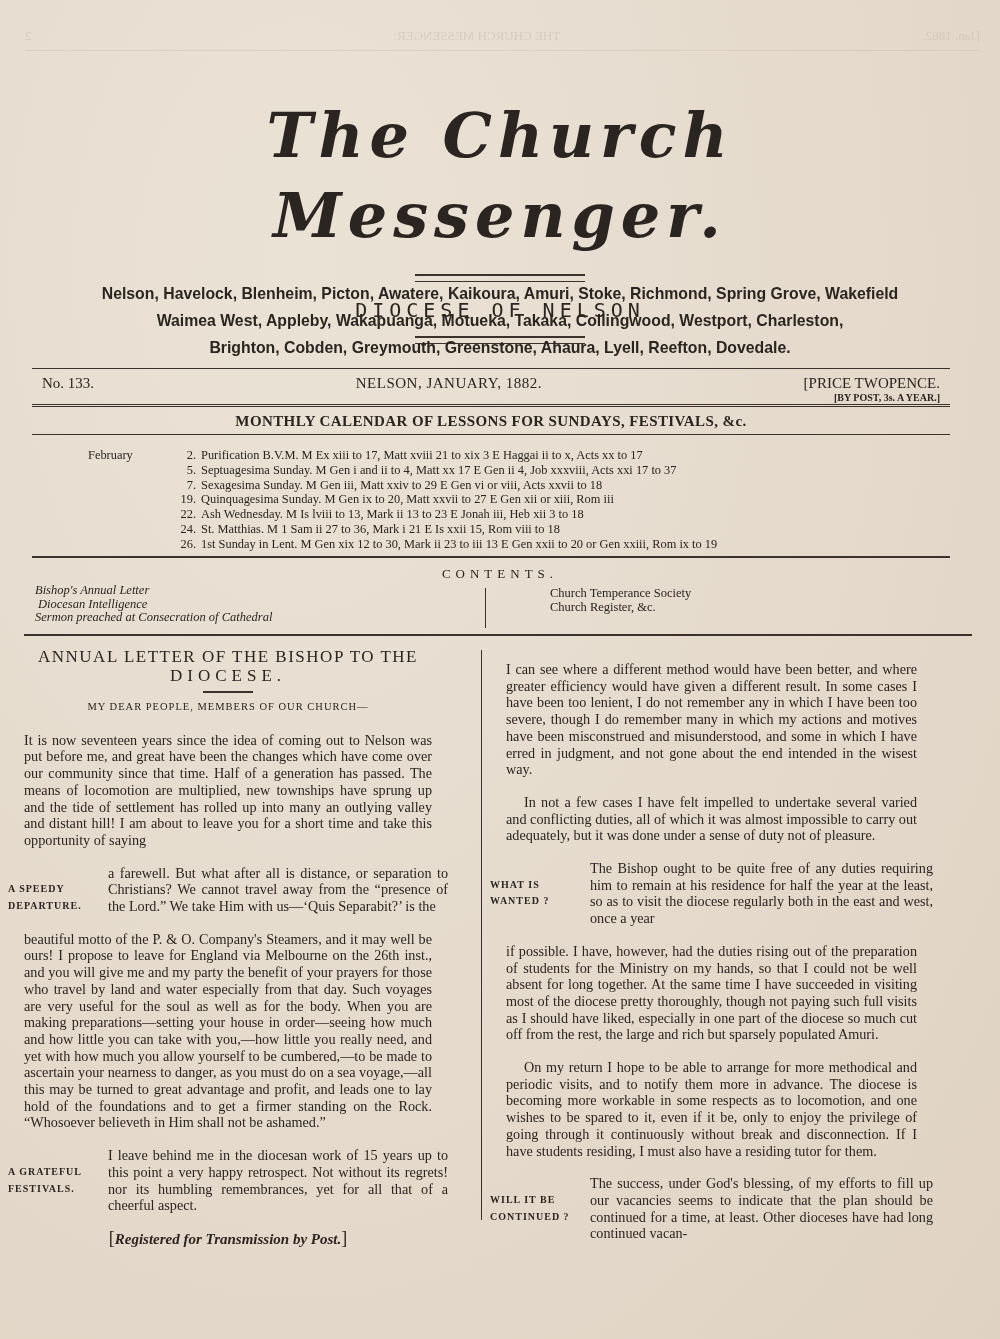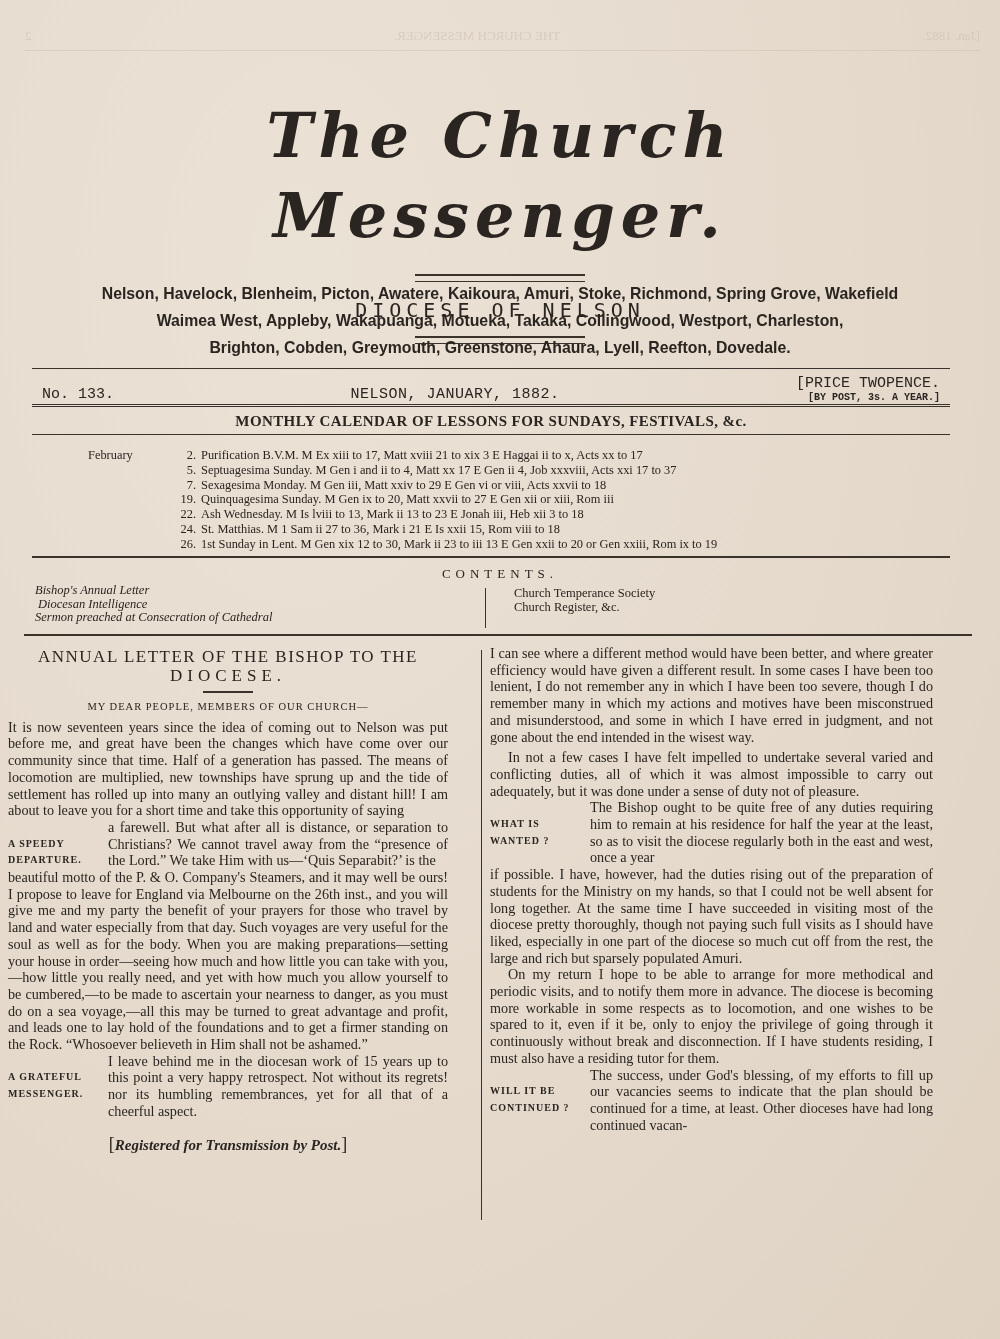--- a/index.html
+++ b/index.html
@@ -38,22 +38,22 @@
     position: absolute; top: 280px; left: 22px; width: 956px;
     text-align: center; font-family: "Liberation Sans", sans-serif;
     font-weight: bold; font-size: 17px; line-height: 27px;
     transform: scaleX(0.93); transform-origin: center;
   }
   .issue-bar {
     position: absolute; top: 368px; left: 32px; width: 918px;
     border-top: 1px solid #3a332c;
   }
   .issue-row {
-    display: flex; justify-content: space-between; align-items: flex-end;
-    padding: 6px 10px 0; font-size: 15px; font-family: Liberation Mono, monospace;
+    display: flex; justify-content: space-between; align-items: flex-start;
+    padding: 6px 10px 0; font-size: 15px; font-family: Liberation Serif, serif;
   }
   .issue-row .center { letter-spacing: 0.5px; }
   .price { text-align: right; }
   .price .sub { font-size: 10px; font-weight: bold; display: block; }
   .heavy-rule { margin-top: 1px; border-top: 3px double #3a332c; height: 0; }
   .cal-head {
     text-align: center; font-size: 15px; letter-spacing: 0.4px; padding: 6px 0 4px;
     border-bottom: 1px solid #3a332c;
     font-weight: bold;
   }
@@ -72,21 +72,21 @@
   .contents-head {
     position: absolute; top: 566px; left: 0; width: 1000px;
     text-align: center; font-size: 13px; letter-spacing: 5px;
   }
   .contents {
     position: absolute; top: 584px; left: 35px; width: 900px;
     display: flex; font-size: 12.5px; line-height: 13.5px;
   }
   .contents .col-l { width: 450px; font-style: italic; }
   .contents .divider { width: 1px; background: #3a332c; height: 40px; margin-right: 28px; margin-top: 4px; }
-  .contents .col-r { padding-top: 3px; }
+  .contents .col-r { padding-top: 3px; margin-left: 36px; }
   .main-rule {
     position: absolute; top: 634px; left: 24px; width: 948px;
     border-top: 2px solid #3a332c;
   }
   .col {
     position: absolute; top: 645px; width: 440px;
     font-size: 14.2px; line-height: 16.7px; text-align: justify;
   }
   .col.left { left: 8px; }
   .col.right { left: 490px; width: 443px; }
@@ -96,21 +96,21 @@
   }
   .art-title {
     text-align: center; font-size: 17px; letter-spacing: 1.5px; line-height: 19px;
     margin: 2px 0 6px;
   }
   .art-title .l2 { letter-spacing: 5px; }
   .short-rule { width: 50px; margin: 4px auto 6px; border-top: 2px solid #3a332c; }
   .salutation {
     text-align: center; font-size: 10.5px; letter-spacing: 1px; margin-bottom: 3px;
   }
-  p { margin: 0; }
+  p { margin: 16px; }
   .indent { text-indent: 18px; }
   .sidenote-block { display: flex; }
   .sidenote {
     width: 100px; flex: none; font-size: 10px; font-weight: bold;
     letter-spacing: 1px; line-height: 16.7px; padding-top: 16.7px;
   }
   .sidenote-text { flex: 1; }
   .reg {
     text-align: center; font-style: italic; font-weight: bold; font-size: 15px;
     margin-top: 16px;
@@ -159,21 +159,21 @@
     <span class="cal-text">Purification B.V.M.  M Ex xiii to 17, Matt xviii 21 to xix 3  E Haggai ii to x, Acts xx to 17</span>
   </div>
   <div class="cal-row">
     <span class="cal-month"></span>
     <span class="cal-num">5.</span>
     <span class="cal-text">Septuagesima Sunday.  M Gen i and ii to 4, Matt xx 17  E Gen ii 4, Job xxxviii, Acts xxi 17 to 37</span>
   </div>
   <div class="cal-row">
     <span class="cal-month"></span>
     <span class="cal-num">7.</span>
-    <span class="cal-text">Sexagesima Monday.  M Gen iii, Matt xxiv to 29  E Gen vi or viii, Acts xxvii to 18</span>
+    <span class="cal-text">Sexagesima Sunday.  M Gen iii, Matt xxiv to 29  E Gen vi or viii, Acts xxvii to 18</span>
   </div>
   <div class="cal-row">
     <span class="cal-month"></span>
     <span class="cal-num">19.</span>
     <span class="cal-text">Quinquagesima Sunday.  M Gen ix to 20, Matt xxvii to 27  E Gen xii or xiii, Rom iii</span>
   </div>
   <div class="cal-row">
     <span class="cal-month"></span>
     <span class="cal-num">22.</span>
     <span class="cal-text">Ash Wednesday.  M Is lviii to 13, Mark ii 13 to 23  E Jonah iii, Heb xii 3 to 18</span>
@@ -218,21 +218,21 @@
     <div class="sidenote">
       <div>A SPEEDY</div>
       <div>DEPARTURE.</div>
     </div>
     <div class="sidenote-text">a farewell. But what after all is distance, or separation to Christians? We cannot travel away from the “presence of the Lord.” We take Him with us—‘Quis Separabit?’ is the</div>
   </div>
   <p>beautiful motto of the P. &amp; O. Company's Steamers, and it may well be ours! I propose to leave for England via Melbourne on the 26th inst., and you will give me and my party the benefit of your prayers for those who travel by land and water especially from that day. Such voyages are very useful for the soul as well as for the body. When you are making preparations—setting your house in order—seeing how much and how little you can take with you,—how little you really need, and yet with how much you allow yourself to be cumbered,—to be made to ascertain your nearness to danger, as you must do on a sea voyage,—all this may be turned to great advantage and profit, and leads one to lay hold of the foundations and to get a firmer standing on the Rock. “Whosoever believeth in Him shall not be ashamed.”</p>
   <div class="sidenote-block">
     <div class="sidenote">
       <div>A GRATEFUL</div>
-      <div>MESSENGER.</div>
+      <div>FESTIVALS.</div>
     </div>
     <div class="sidenote-text">I leave behind me in the diocesan work of 15 years up to this point a very happy retrospect. Not without its regrets! nor its humbling remembrances, yet for all that of a cheerful aspect.</div>
   </div>
   <div class="reg">
     <span class="br">[</span><span>Registered for Transmission by Post.</span><span class="br">]</span>
   </div>
 </div>
 
 <div class="col-divider"></div>
 

